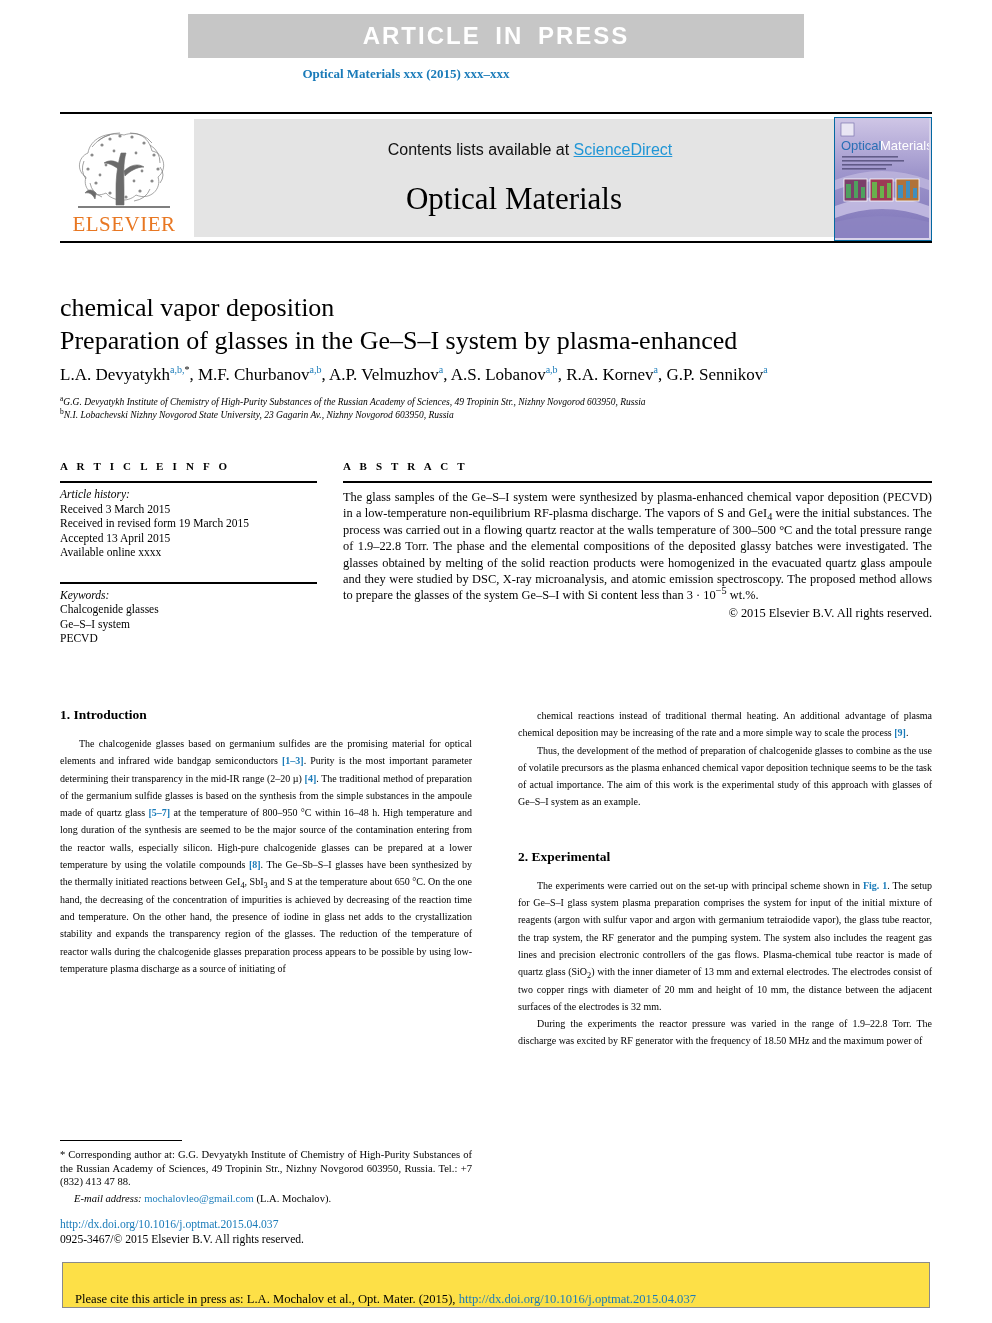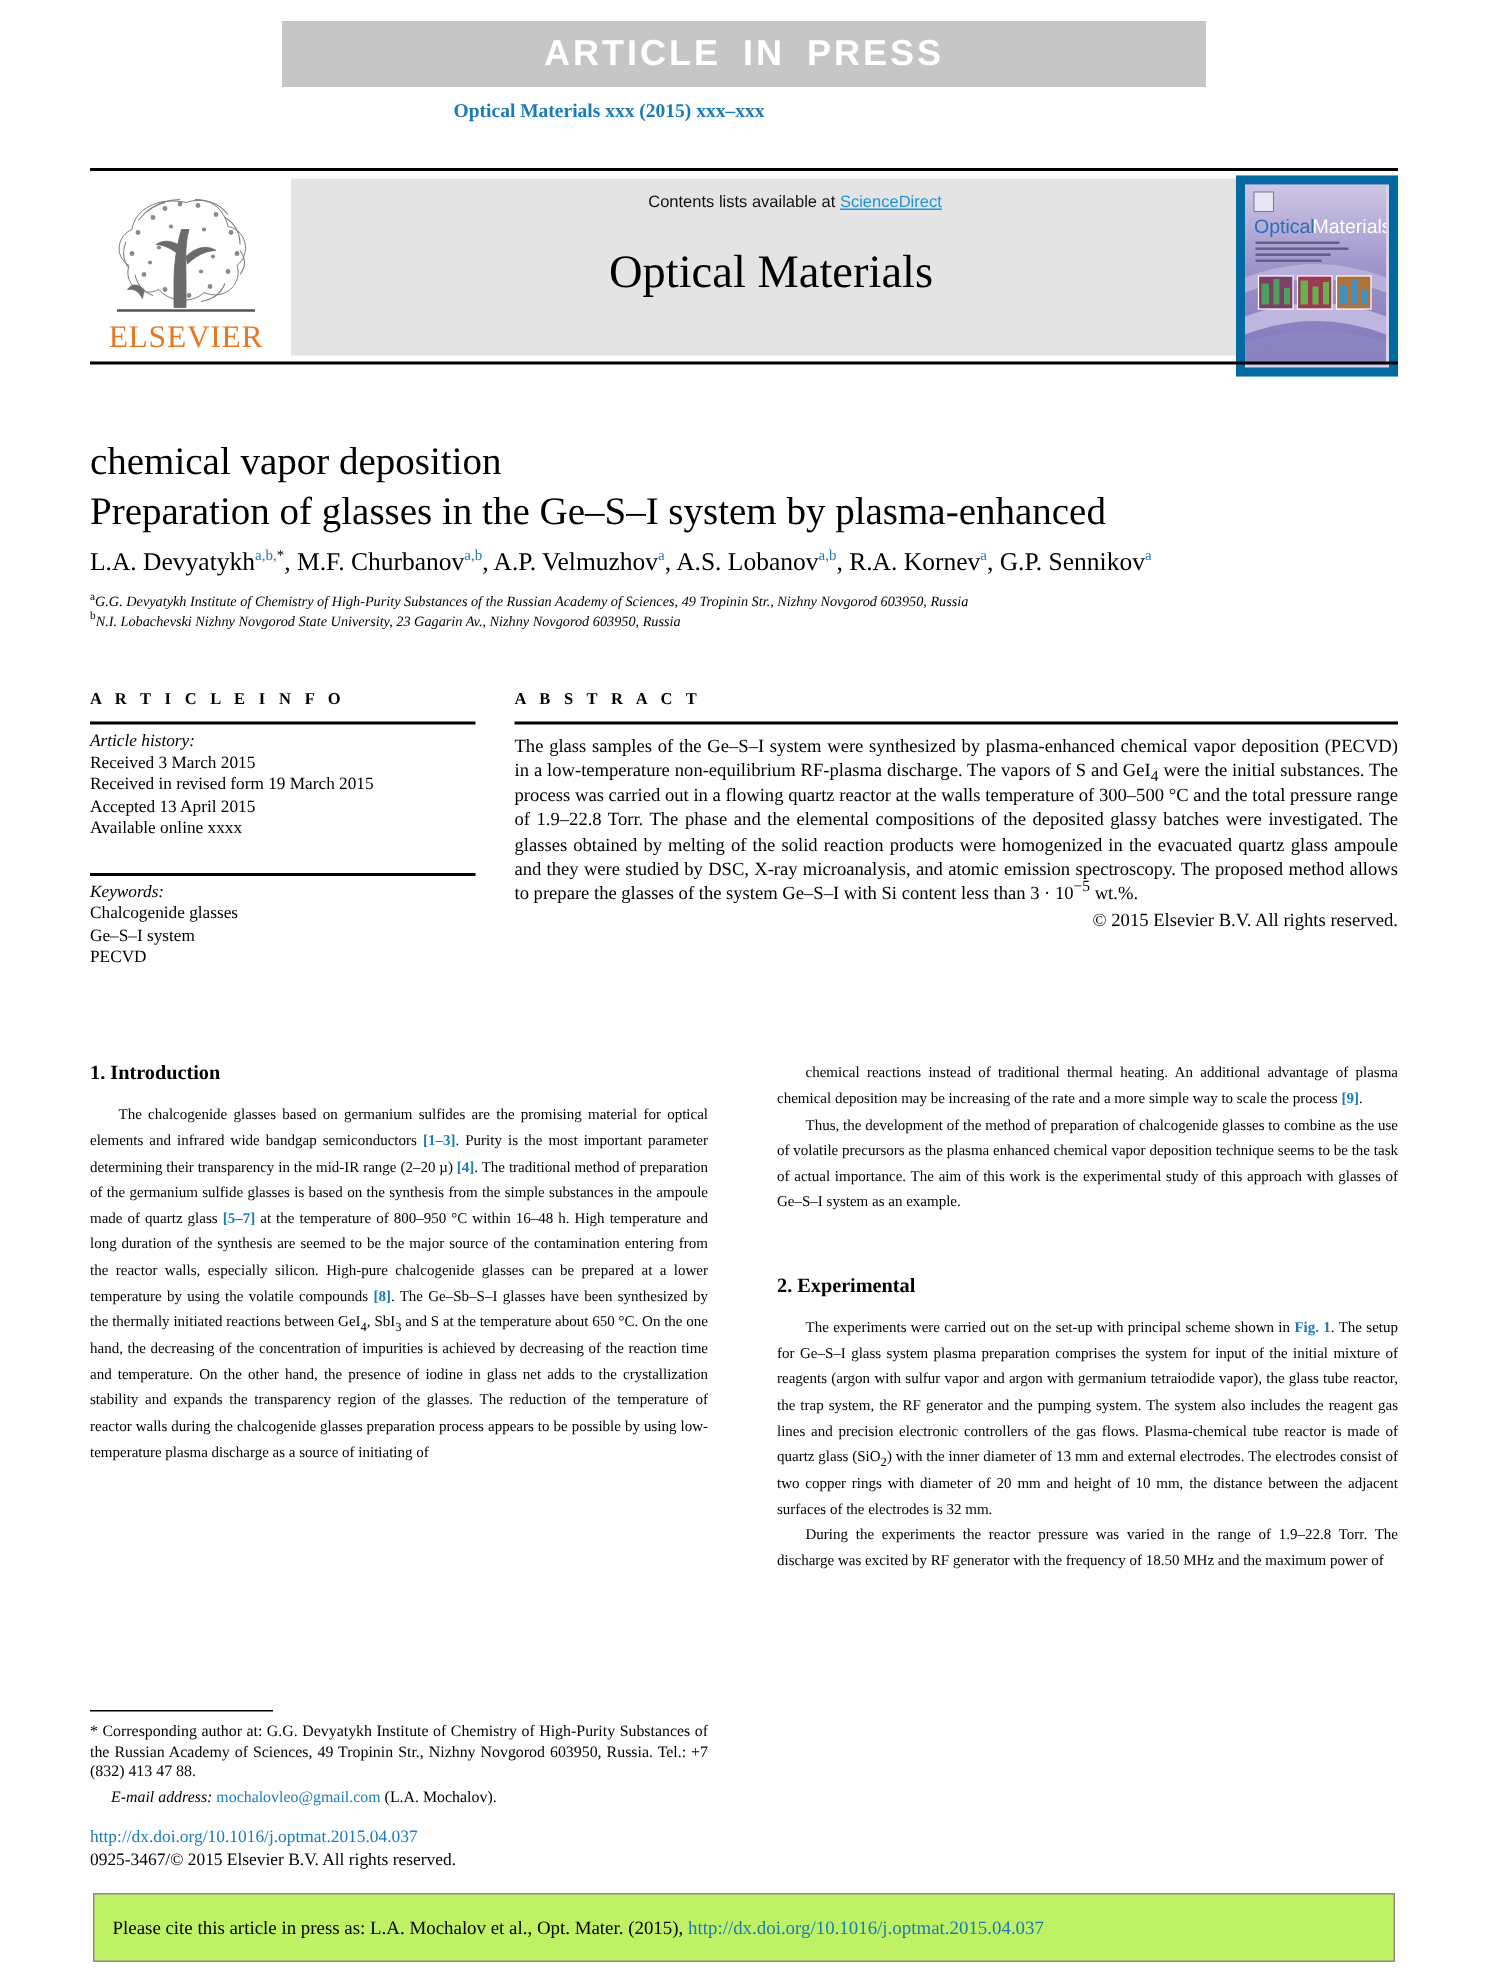--- a/index.html
+++ b/index.html
@@ -93,23 +93,23 @@
   .grayband {
     position: absolute;
     left: 134px;
     top: 2px;
     width: 640px;
     height: 118px;
     background: #e4e4e4;
     text-align: center;
   }
   .contents-line {
-    margin-top: 10px;
+    margin-top: 22px;
     font-family: "Liberation Sans", sans-serif;
-    font-size: 11px;
+    font-size: 16px;
     color: #111;
     padding-left: 32px;
   }
   .contents-line .sd { color: #2196d6; }
   .journal-name {
     margin-top: 22px;
     font-family: "Liberation Serif", serif;
     font-size: 31px;
     color: #000;
   }
@@ -119,21 +119,21 @@
     font-size: 12px;
     letter-spacing: 1.1px;
     color: #111;
   }
   .cover-thumb {
     position: absolute;
     right: 0;
     top: 0;
     width: 96px;
     height: 122px;
-    border: 6px solid #0369a1;
+    border: 1px solid #0369a1;
     background: #d8d3ea;
     overflow: hidden;
   }
   .rule-bottom {
     position: absolute;
     left: 60px;
     top: 241px;
     width: 872px;
     border-top: 2px solid #000;
   }
@@ -279,25 +279,25 @@
     line-height: 14.5px;
   }
 
   
   .cite-bar {
     position: absolute;
     left: 62px;
     top: 1262px;
     width: 868px;
     height: 46px;
-    background: #bef264;
+    background: #fde047;
     border: 1px solid #8a8a8a;
     box-sizing: border-box;
     display: flex;
-    align-items: center;
+    align-items: flex-end;
   }
   .cite-bar .txt {
     padding-left: 12px;
     font-family: "Liberation Serif", serif;
     font-size: 12.6px;
     color: #000;
   }
   sub, sup { line-height: 0; }
 </style>
 </head>

